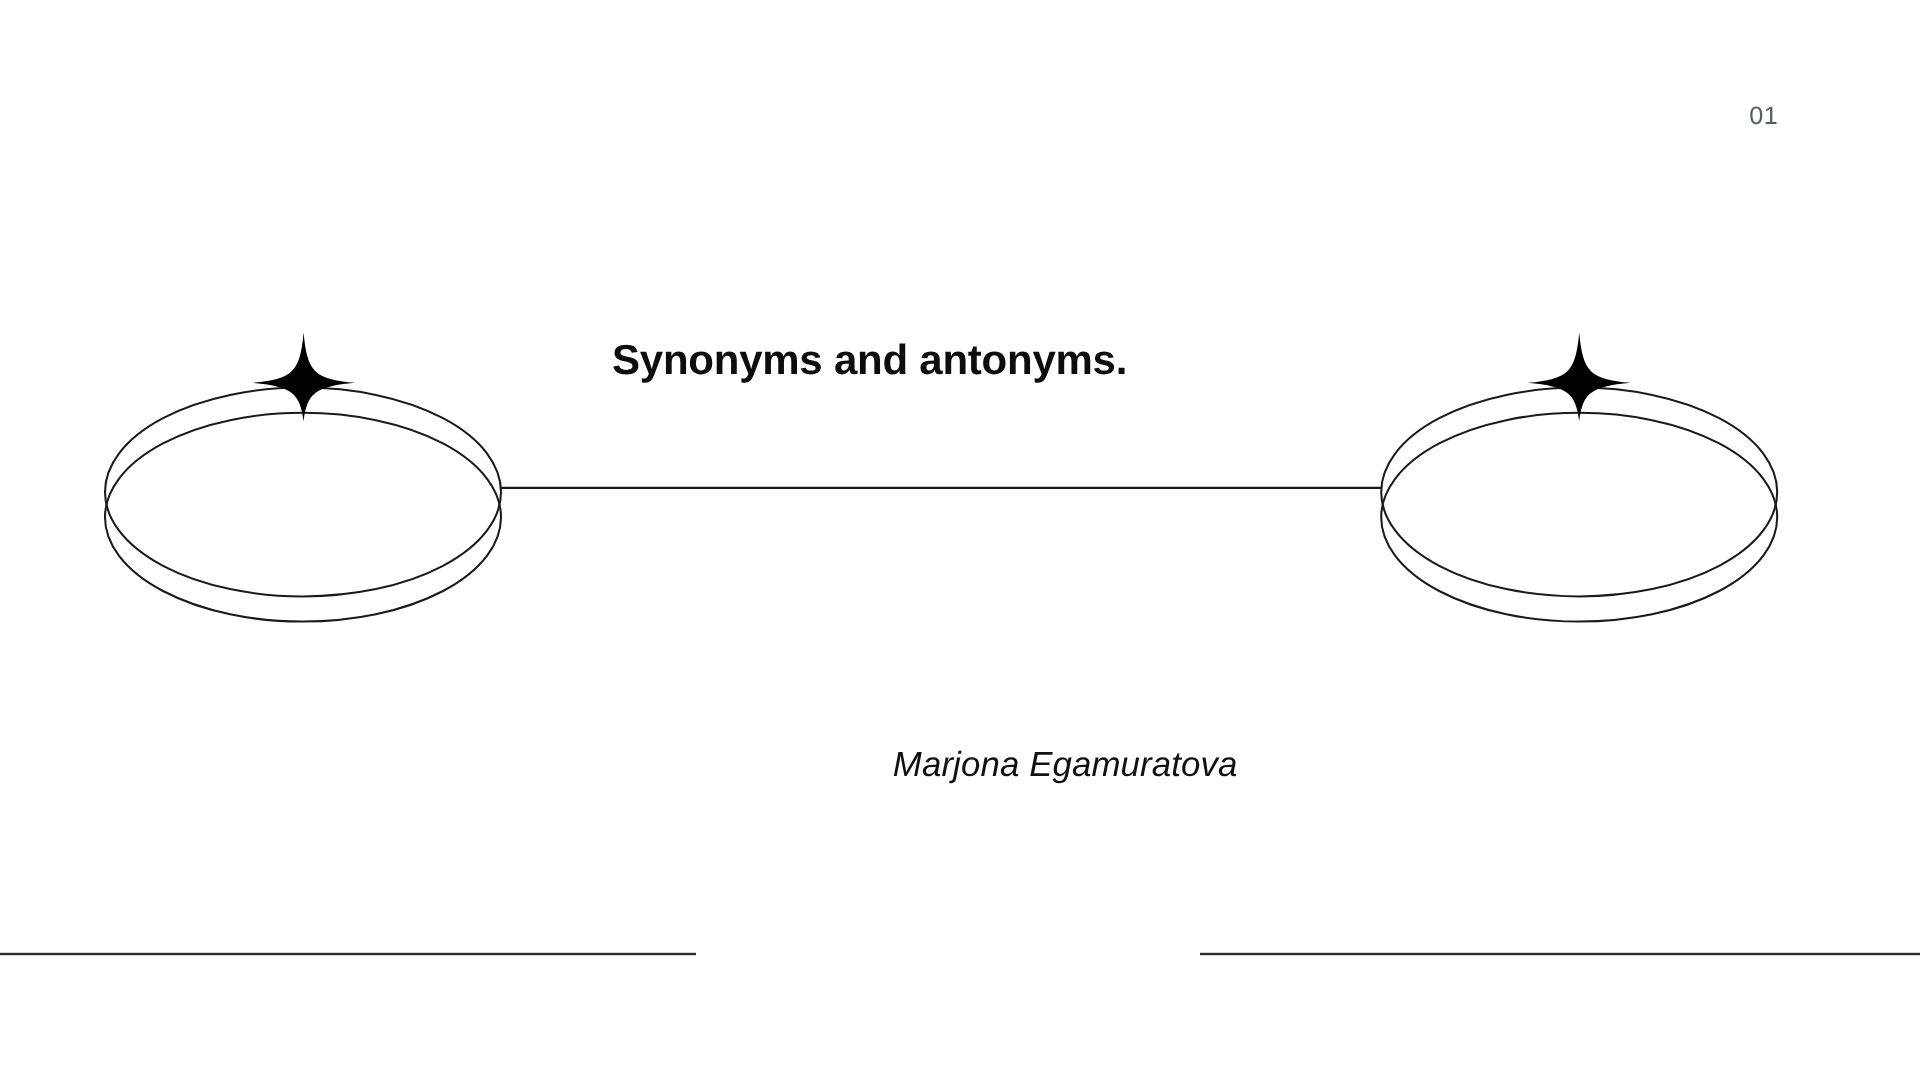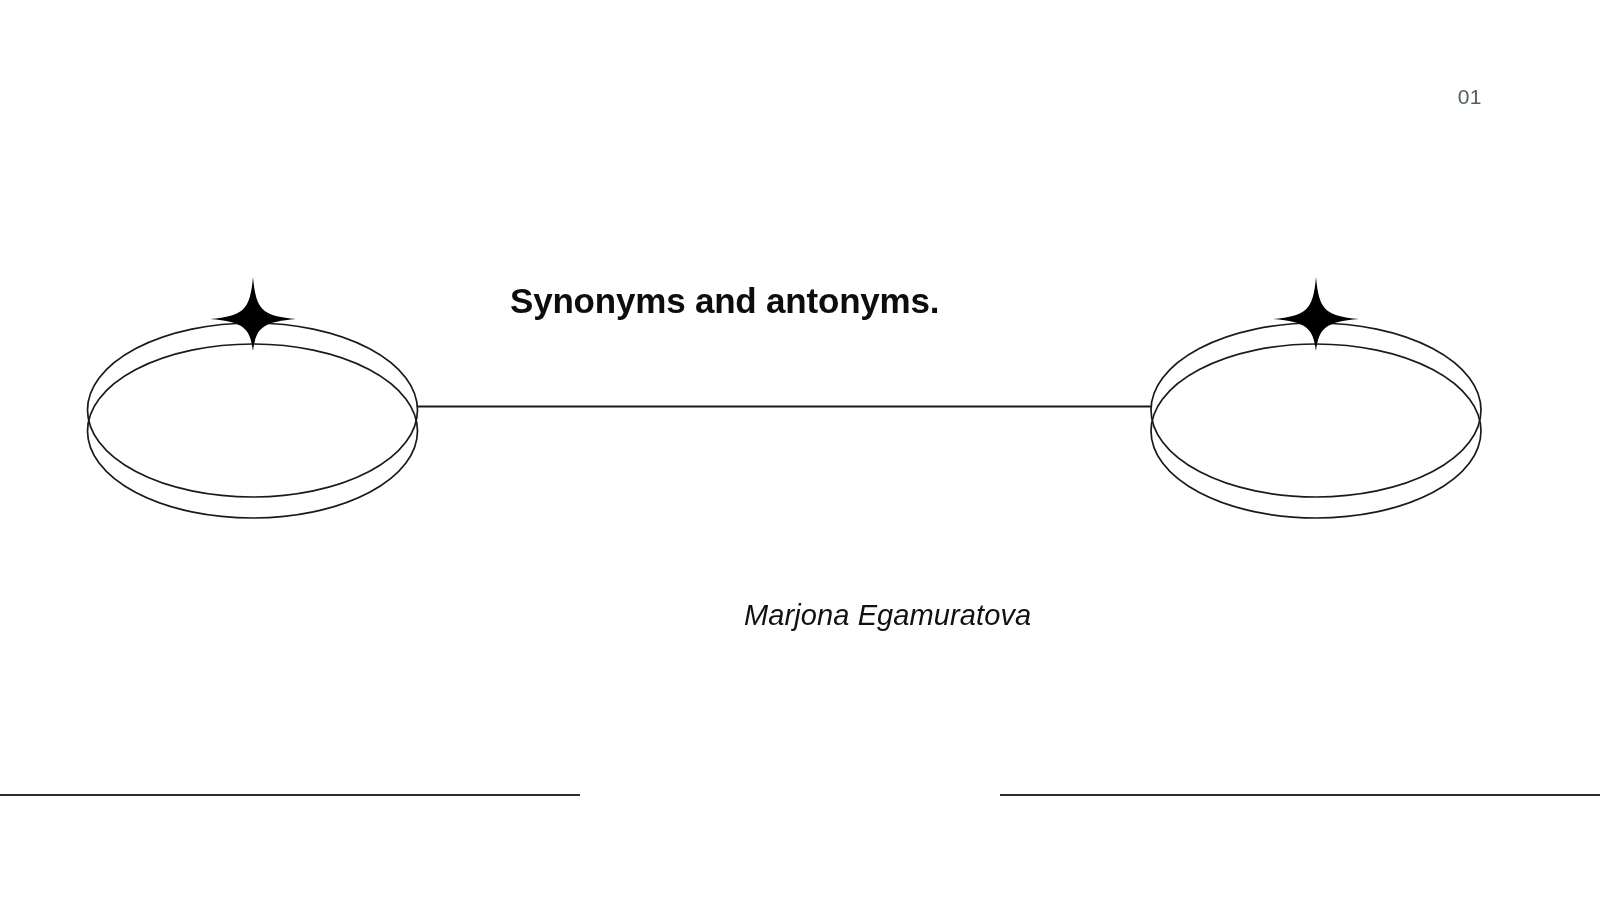--- a/index.html
+++ b/index.html
@@ -46,21 +46,21 @@
     letter-spacing: -0.2px;
     line-height: 1.2;
     white-space: nowrap;
     font-family: "Liberation Sans", sans-serif;
   }
 
   
   .author {
     position: absolute;
     left: 744px;
-    top: 598px;
+    top: 621px;
     font-size: 29px;
     font-style: italic;
     font-weight: normal;
     color: #111111;
     letter-spacing: 0.1px;
     line-height: 1.2;
     white-space: nowrap;
     font-family: "Liberation Sans", sans-serif;
   }
 

